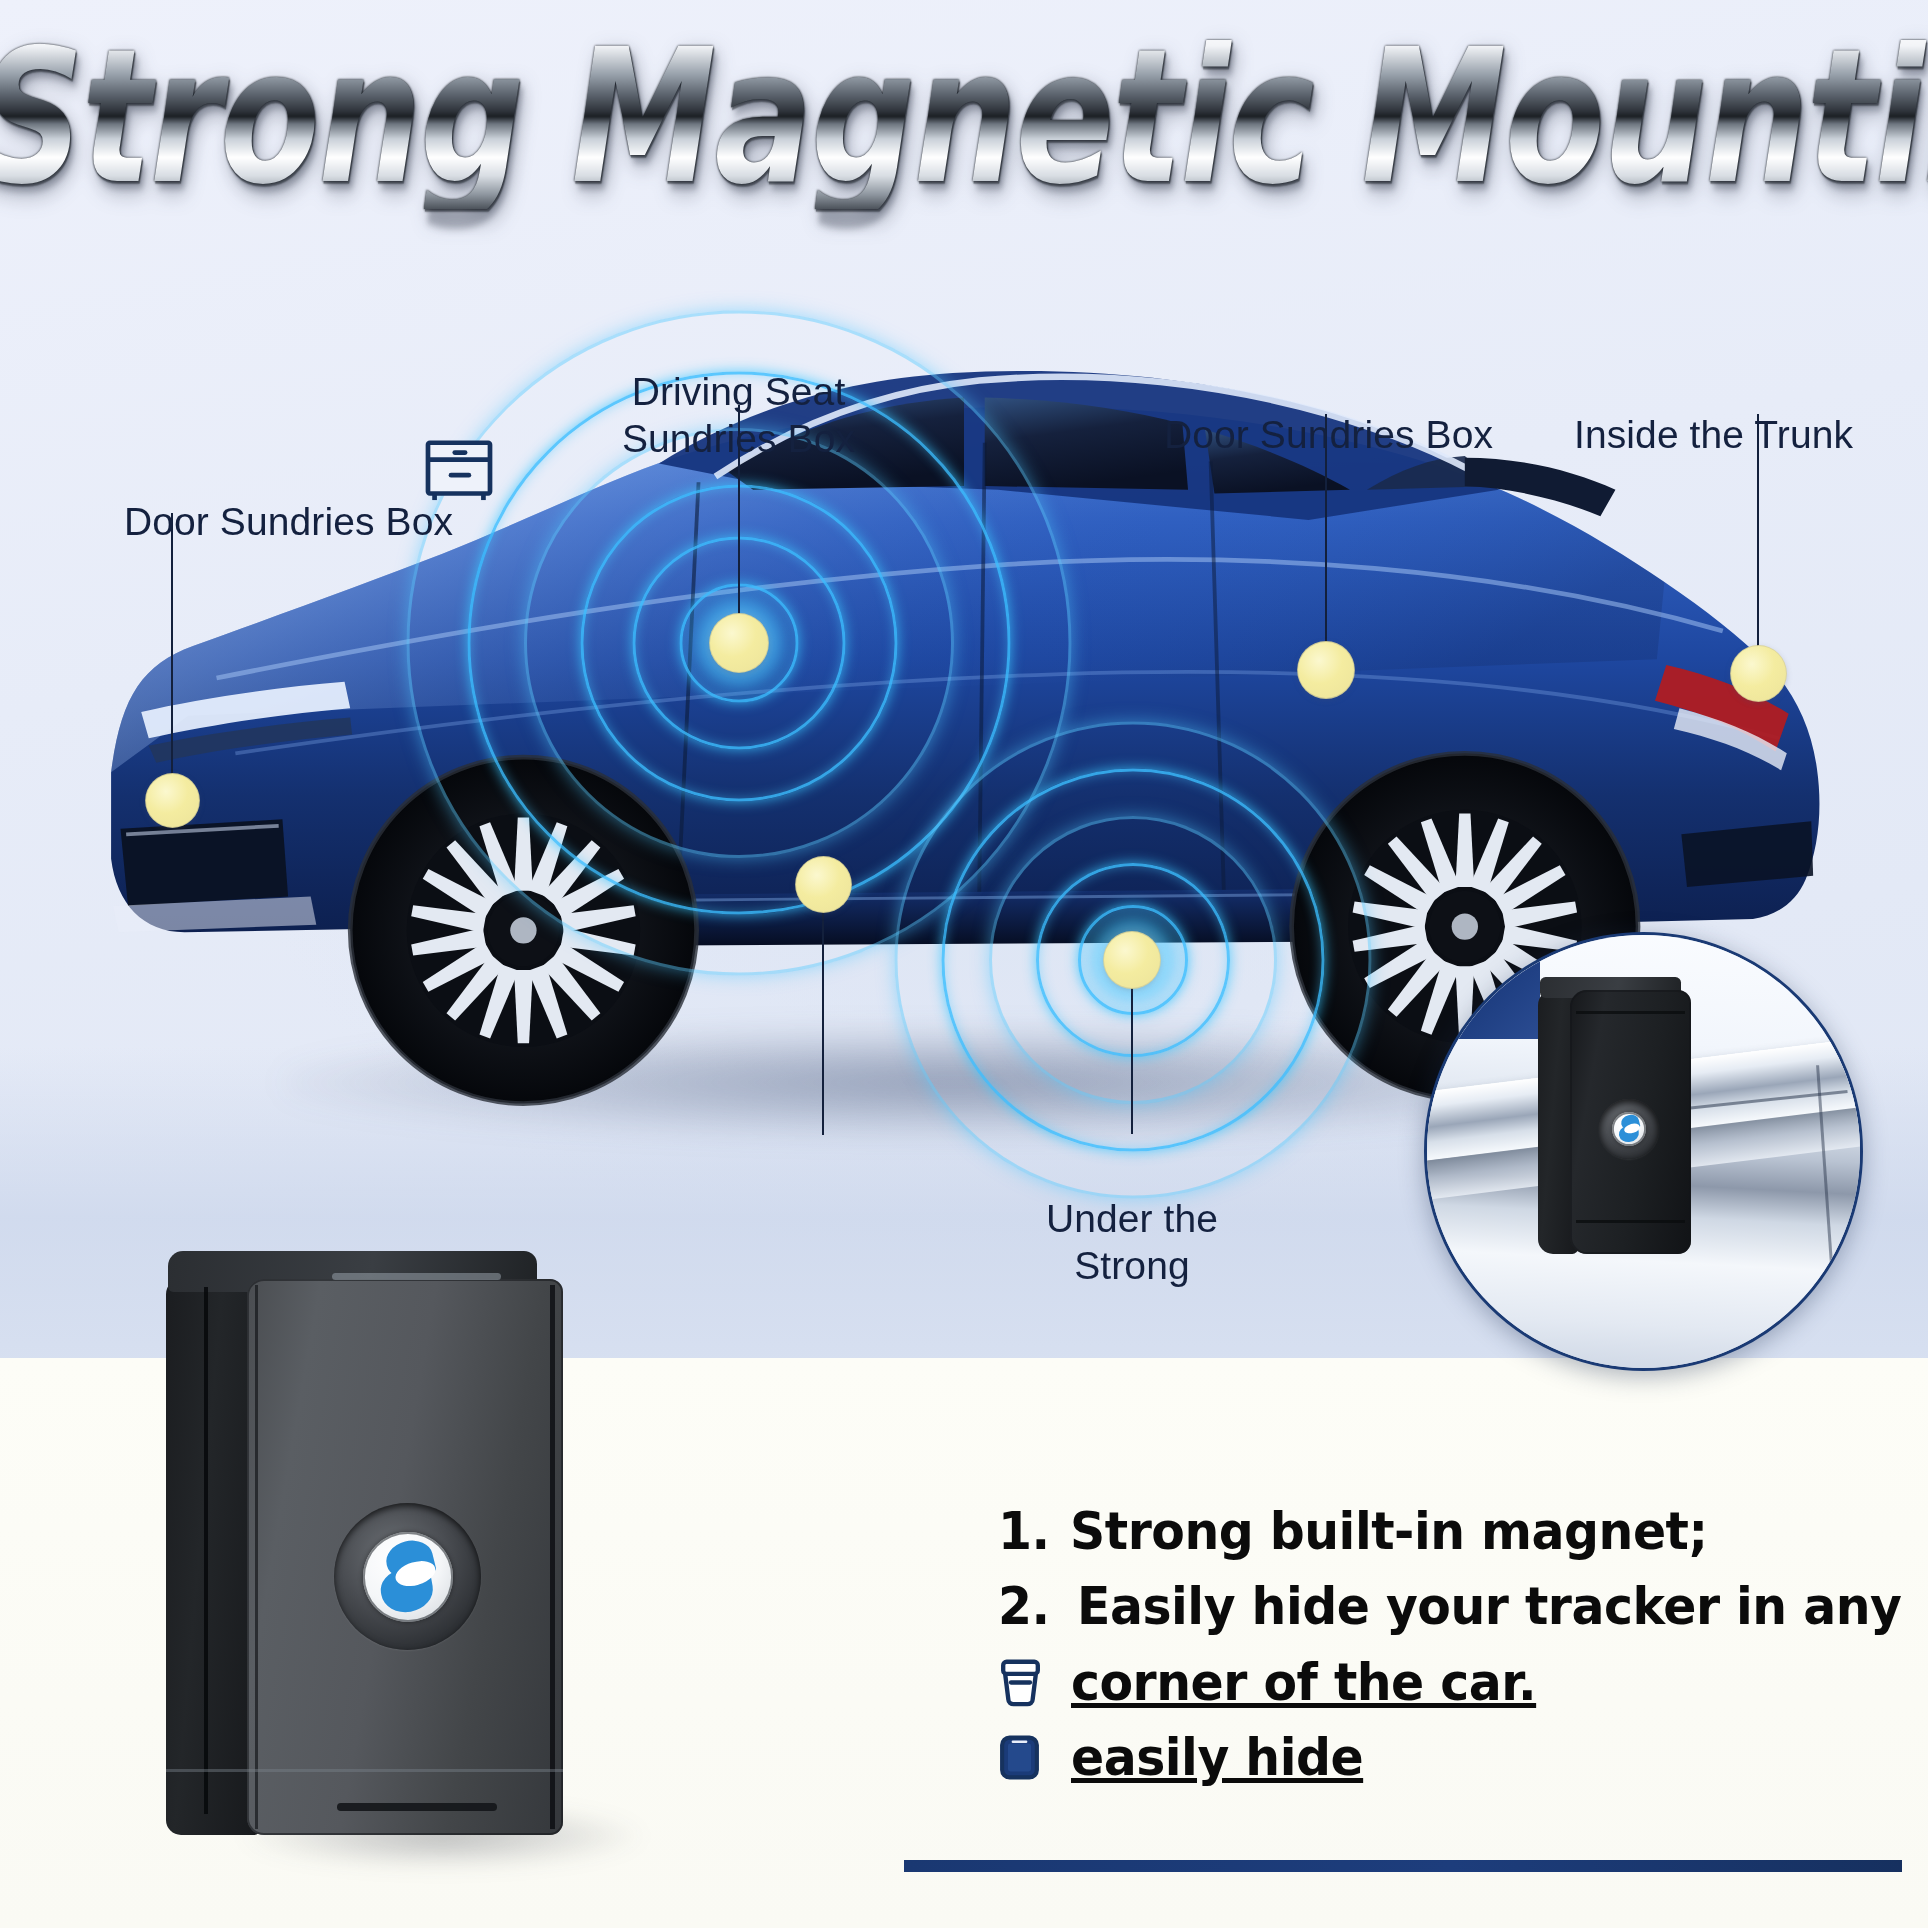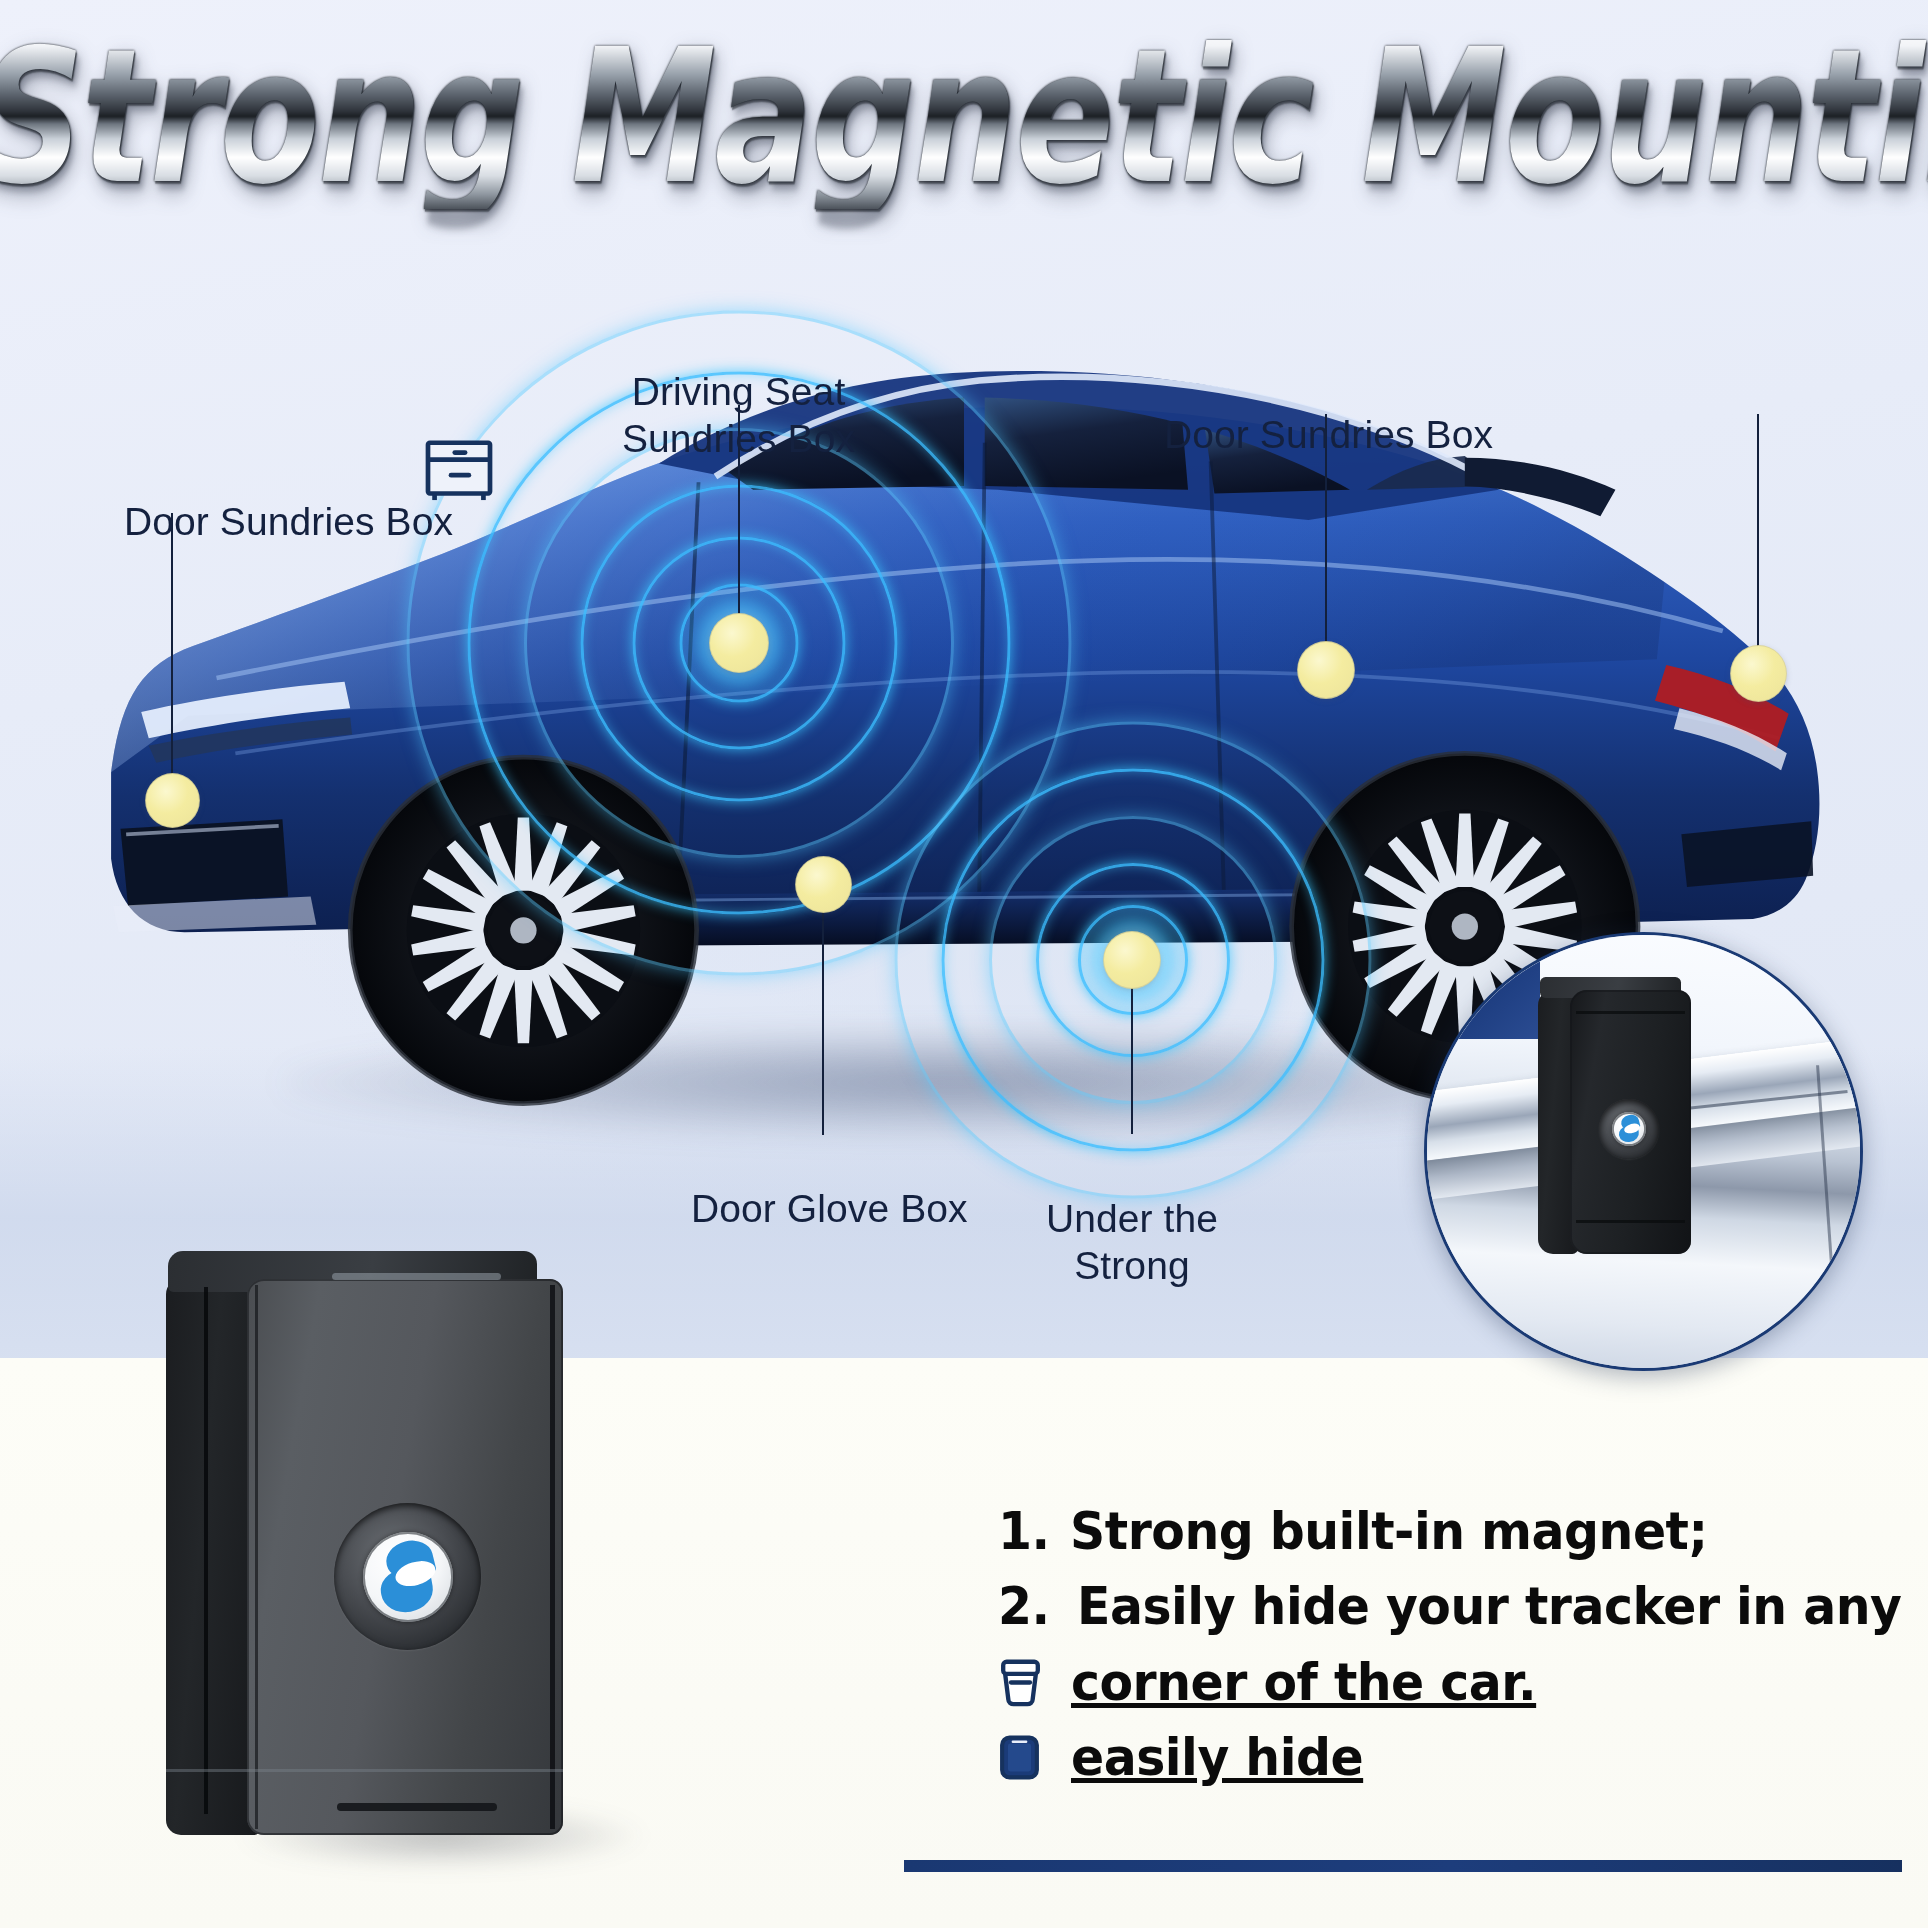--- a/index.html
+++ b/index.html
@@ -456,24 +456,24 @@
 
   <div class="callout center" style="left:569px;top:320px;width:339px;">
     <span>Driving Seat
 Sundries Box</span>
   </div>
 
   <div class="callout" style="left:1164px;top:363px;">
     <span>Door Sundries Box</span>
   </div>
 
-
-  <div class="callout" style="left:691px;top:1137px;">
-    <span>Door Glove Box</span>
-  </div>
+  <div class="callout" style="left:1574px;top:363px;">
+    <span>Inside the Trunk</span>
+  </div>
+
 
   <div class="callout center" style="left:1032px;top:1147px;width:200px;">
     <span>Under the
 Strong</span>
   </div>
 
   <div class="inset">
     <div class="inset-bg"></div>
     <div class="inset-corner"></div>
     <div class="inset-rail"></div>

